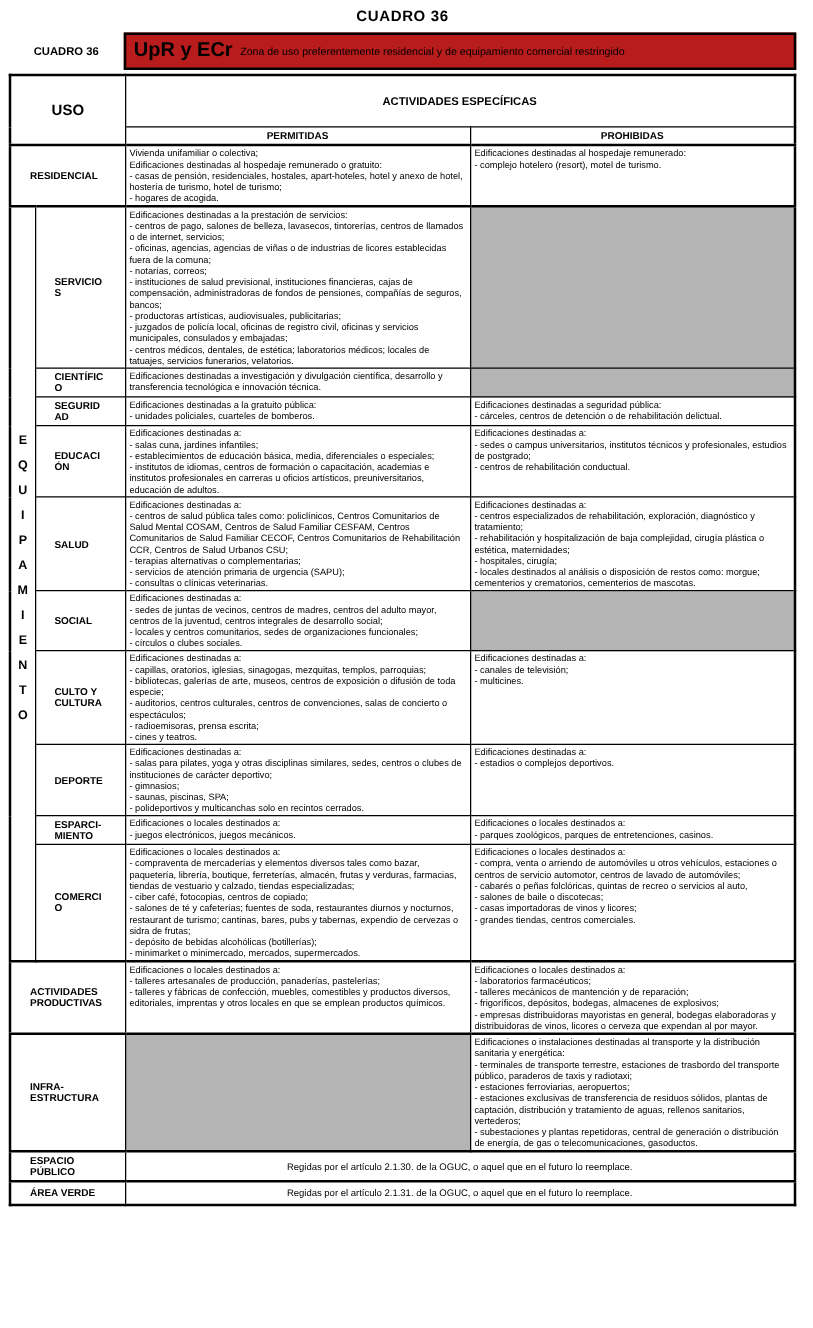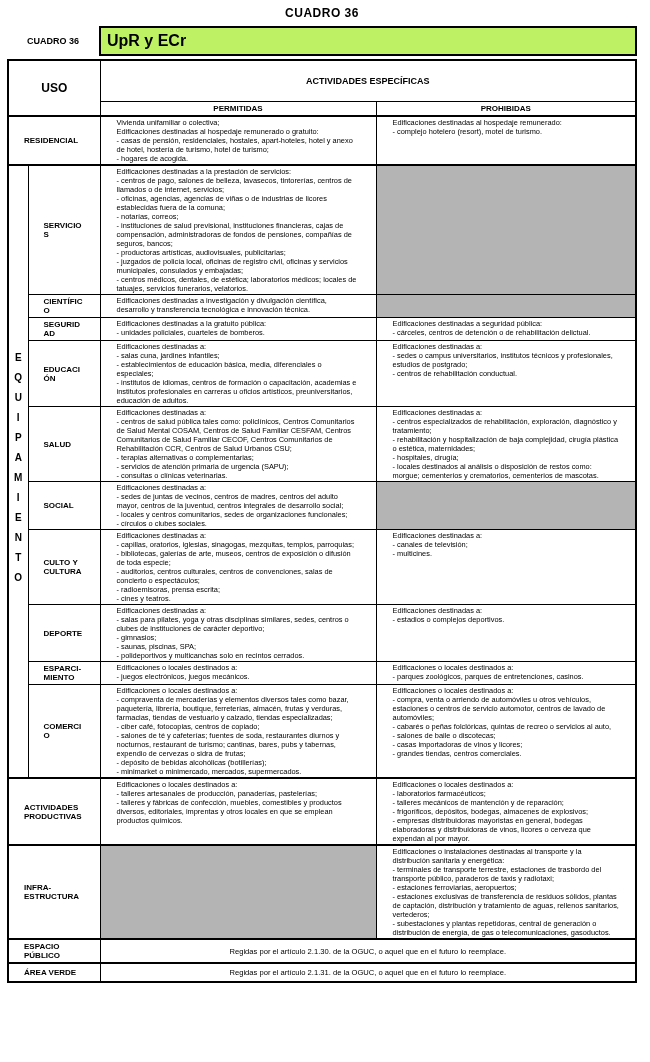--- a/index.html
+++ b/index.html
@@ -2,26 +2,26 @@
 <html><head>
 <meta charset="utf-8">
 <style>
   html,body{margin:0;padding:0;background:#fff;color:#000;
     font-family:"Liberation Sans","DejaVu Sans",sans-serif;}
   .page{width:644px;box-sizing:border-box;padding:4px 7px 6px 7px;}
   .doc-title{text-align:center;font-weight:bold;font-size:12px;margin:2px 0 6px 0;letter-spacing:.5px;}
   .hdr-band{display:flex;align-items:stretch;margin-bottom:3px;}
   .hdr-left{width:92px;flex:0 0 92px;display:flex;align-items:center;justify-content:center;
     font-weight:bold;font-size:9px;}
-  .hdr-box{flex:1;background:#bef264;border:2px solid #000;display:flex;align-items:center;
+  .hdr-box{flex:1;background:#b91c1c;border:2px solid #000;display:flex;align-items:center;
     padding:2px 6px;gap:6px;min-height:22px;}
   .hdr-code{font-weight:bold;font-size:16px;white-space:nowrap;}
   .hdr-desc{font-size:8.5px;}
   table{border-collapse:collapse;width:100%;table-layout:fixed;border:2px solid #000;}
-  td,th{border:1px solid #000;padding:1px 16px;vertical-align:top;word-wrap:break-word;}
+  td,th{border:1px solid #000;padding:1px 3px;vertical-align:top;word-wrap:break-word;}
   tr.heavy td, tr.heavy th{border-top-width:2px;}
   th{font-weight:bold;text-align:center;vertical-align:middle;}
   .th-uso{font-size:12px;}
   .th-act{font-size:9px;padding:15px;}
   .th-sub{font-size:8px;padding:2px;}
   td.cat{font-weight:bold;text-align:left;vertical-align:middle;font-size:8px;
     white-space:pre-line;padding:2px 15px;}
   td.vert{vertical-align:middle;text-align:center;padding:0;}
   .vert-inner{writing-mode:vertical-lr;text-orientation:upright;margin:0 auto;
     font-weight:bold;font-size:10px;letter-spacing:9px;}
@@ -34,20 +34,21 @@
 </head>
 <body>
 
 <div class="page">
   <div class="doc-title">CUADRO 36</div>
 
   <div class="hdr-band">
     <div class="hdr-left">CUADRO 36</div>
     <div class="hdr-box">
       <span class="hdr-code">UpR y ECr</span>
+      <span class="hdr-desc">Zona de uso preferentemente residencial y de equipamiento comercial restringido</span>
     </div>
   </div>
 
   <table>
     <colgroup>
       <col style="width:20px">
         <col style="width:72px">
         <col style="width:276px">
         <col>
     </colgroup>

